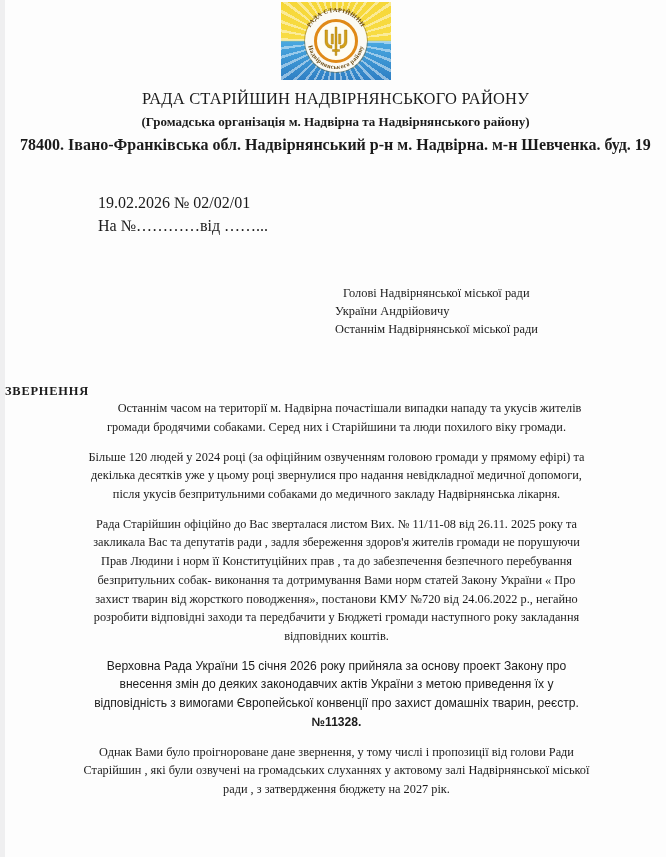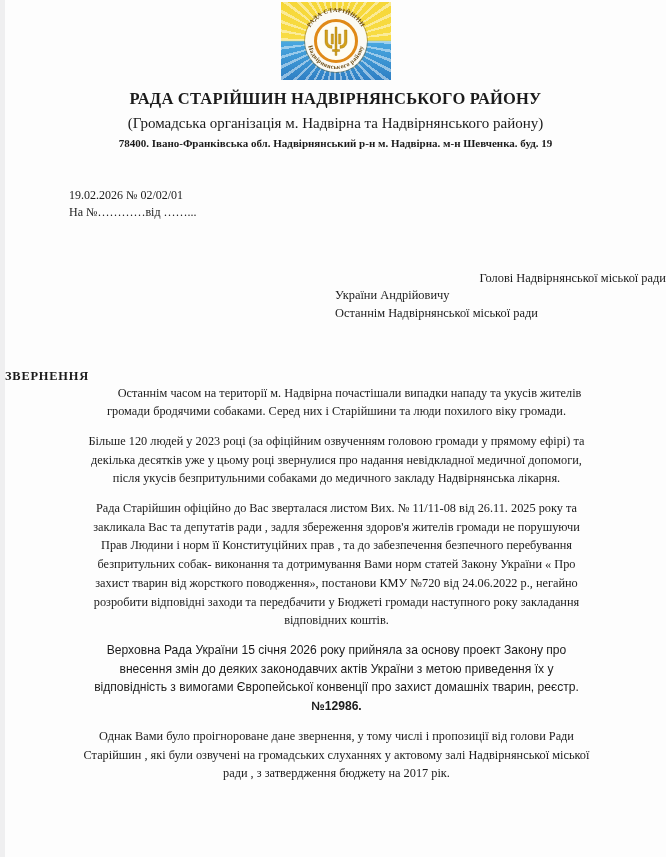--- a/index.html
+++ b/index.html
@@ -98,59 +98,59 @@
     letter-spacing: 0.35px;
   }
 
   
   .letterhead {
     text-align: center;
     margin-top: 10px;
   }
   .org-title {
     font-size: 16.5px;
-    font-weight: bold;
+    font-weight: normal;
     letter-spacing: 0.2px;
     line-height: 1.15;
   }
   .org-sub {
-    font-size: 15px;
-    font-weight: normal;
+    font-size: 13px;
+    font-weight: bold;
     margin-top: 4px;
     line-height: 1.35;
   }
   .org-addr {
-    font-size: 11px;
+    font-size: 16px;
     font-weight: bold;
     margin-top: 3px;
     line-height: 1.35;
   }
   .org-code {
     font-size: 10.2px;
     font-weight: bold;
     margin-top: 3px;
     line-height: 1.35;
   }
 
   
   .refblock {
     margin-top: 36px;
-    padding-left: 64px;
-    font-size: 12px;
+    padding-left: 93px;
+    font-size: 16px;
     line-height: 1.45;
   }
 
   
   .addressee {
     margin-top: 48px;
     padding-left: 330px;
     font-size: 12.4px;
     line-height: 1.42;
   }
-  .addressee .ln1 { padding-left: 8px; text-align: right; }
+  .addressee .ln1 { padding-left: 8px; }
 
   
   .doc-title {
     text-align: left;
     font-size: 12.4px;
     font-weight: bold;
     letter-spacing: 0.8px;
     margin-top: 46px;
   }
   .body-text {
@@ -224,22 +224,22 @@
     <div class="ln1">Голові Надвірнянської міської ради</div>
     <div>України Андрійовичу</div>
     <div>Останнім Надвірнянської міської ради</div>
   </div>
 
   <div class="doc-title">ЗВЕРНЕННЯ</div>
 
   <div class="body-text">
     <p class="p-indent p-first">Останнім часом на території м. Надвірна почастішали випадки нападу та укусів жителів громади бродячими собаками. Серед них і Старійшини та люди похилого віку громади.</p>
 
-    <p>Більше 120 людей у 2023 році (за офіційним озвученням головою громади у прямому ефірі) та декілька десятків уже у цьому році звернулися  про надання невідкладної медичної допомоги, після укусів безпритульними собаками до медичного закладу Надвірнянська лікарня.</p>
+    <p>Більше 120 людей у 2024 році (за офіційним озвученням головою громади у прямому ефірі) та декілька десятків уже у цьому році звернулися  про надання невідкладної медичної допомоги, після укусів безпритульними собаками до медичного закладу Надвірнянська лікарня.</p>
 
     <p>Рада Старійшин офіційно до Вас зверталася листом  Вих. № 11/11-08  від 26.11. 2025 року  та закликала  Вас та депутатів ради , задля збереження здоров'я жителів громади  не порушуючи Прав Людини і норм її Конституційних прав , та до забезпечення безпечного перебування безпритульних собак- виконання та дотримування Вами норм статей Закону України « Про захист тварин від жорсткого поводження», постанови КМУ №720 від 24.06.2022 р., негайно розробити відповідні заходи та передбачити у Бюджеті громади наступного року закладання відповідних коштів.</p>
 
-    <p class="p-sans"><span>Верховна Рада України 15 січня 2026 року прийняла за основу проект Закону про внесення змін до деяких законодавчих актів України з метою приведення їх у відповідність з вимогами Європейської конвенції про захист домашніх тварин, реєстр. </span><b class="reg">№12986.</b></p>
-
-    <p>Однак Вами було проігнороване дане звернення, у тому числі і пропозиції від голови Ради Старійшин , які були озвучені на громадських слуханнях у актовому залі Надвірнянської міської ради , з затвердження бюджету на 2017 рік.</p>
+    <p class="p-sans"><span>Верховна Рада України 15 січня 2026 року прийняла за основу проект Закону про внесення змін до деяких законодавчих актів України з метою приведення їх у відповідність з вимогами Європейської конвенції про захист домашніх тварин, реєстр. </span><b class="reg">№11328.</b></p>
+
+    <p>Однак Вами було проігнороване дане звернення, у тому числі і пропозиції від голови Ради Старійшин , які були озвучені на громадських слуханнях у актовому залі Надвірнянської міської ради , з затвердження бюджету на 2027 рік.</p>
   </div>
 
 </div>
 
 </body></html>

